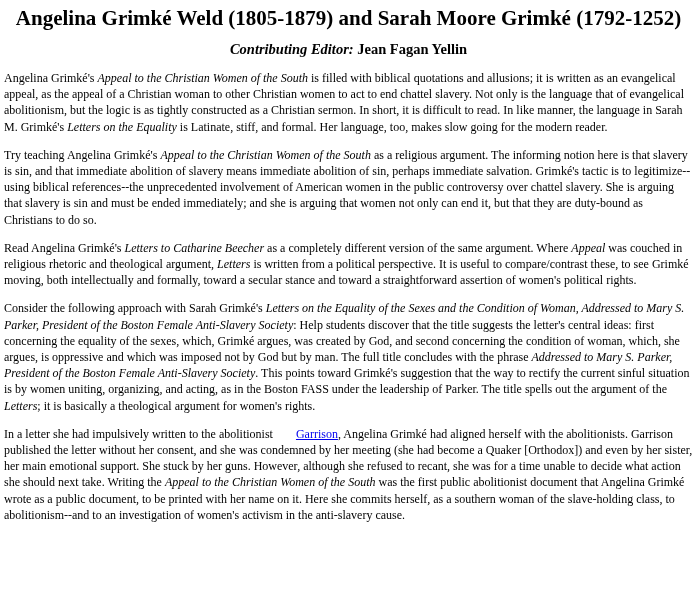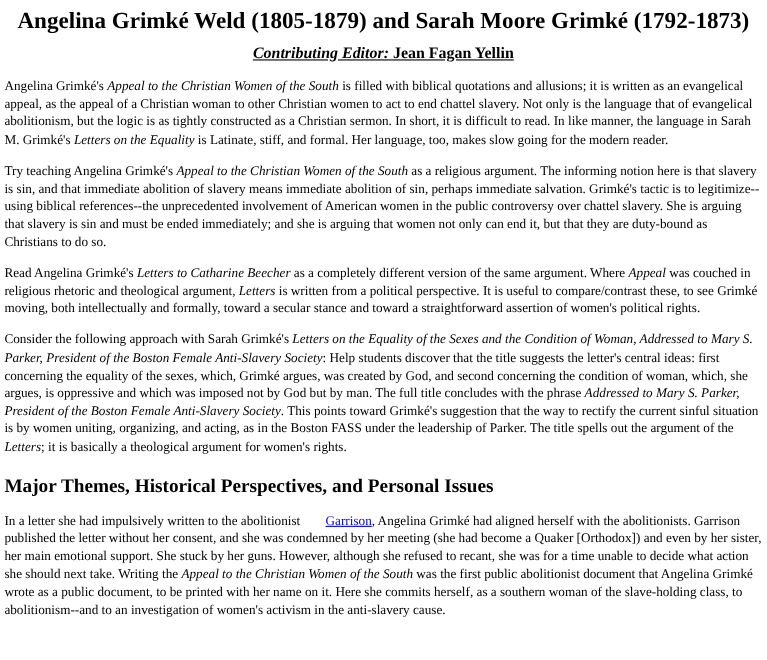--- a/index.html
+++ b/index.html
@@ -8,50 +8,49 @@
     font-family: "Liberation Serif", "DejaVu Serif", serif;
     color: #000000;
   }
   .page { padding: 6px 4px 0 4px; }
   h1.page-title {
     font-size: 21px; line-height: 25px; font-weight: bold;
     text-align: center; margin: 0;
   }
   p.subtitle {
     font-size: 14.5px; line-height: 18px; font-weight: bold;
-    text-align: center; margin: 9px 0 0 0; text-decoration: underline;
+    text-align: center; margin: 9px 0 0 0;
   }
   p.subtitle .ed-label { font-style: italic; }
   p.body-para {
     font-size: 12px; line-height: 16.2px;
     margin: 12px 0; text-align: left; font-family: Liberation Serif, serif;
   }
   h2.section-heading {
     font-size: 17.5px; line-height: 21px; font-weight: bold;
     margin: 17px 0 13px 0;
   }
   a.doc-link { color: #0000EE; text-decoration: underline; cursor: pointer; margin-left: 20px; }
   i { font-style: italic; }
 </style>
 </head>
 <body>
 
 <div class="page">
 
-  <h1 class="page-title">Angelina Grimké Weld (1805-1879) and Sarah Moore Grimké (1792-1873)</h1>
+  <h1 class="page-title">Angelina Grimké Weld (1805-1879) and Sarah Moore Grimké (1792-1252)</h1>
 
   <p class="subtitle">
     <span class="ed-label">Contributing Editor:</span><span> Jean Fagan Yellin</span>
   </p>
 
   <p class="body-para"><span>Angelina Grimké's </span><i>Appeal to the Christian Women of the South</i><span> is filled with biblical quotations and allusions; it is written as an evangelical appeal, as the appeal of a Christian woman to other Christian women to act to end chattel slavery. Not only is the language that of evangelical abolitionism, but the logic is as tightly constructed as a Christian sermon. In short, it is difficult to read. In like manner, the language in Sarah M. Grimké's </span><i>Letters on the Equality</i><span> is Latinate, stiff, and formal. Her language, too, makes slow going for the modern reader.</span></p>
 
   <p class="body-para"><span>Try teaching Angelina Grimké's </span><i>Appeal to the Christian Women of the South</i><span> as a religious argument. The informing notion here is that slavery is sin, and that immediate abolition of slavery means immediate abolition of sin, perhaps immediate salvation. Grimké's tactic is to legitimize--using biblical references--the unprecedented involvement of American women in the public controversy over chattel slavery. She is arguing that slavery is sin and must be ended immediately; and she is arguing that women not only can end it, but that they are duty-bound as Christians to do so.</span></p>
 
   <p class="body-para"><span>Read Angelina Grimké's </span><i>Letters to Catharine Beecher</i><span> as a completely different version of the same argument. Where </span><i>Appeal</i><span> was couched in religious rhetoric and theological argument, </span><i>Letters</i><span> is written from a political perspective. It is useful to compare/contrast these, to see Grimké moving, both intellectually and formally, toward a secular stance and toward a straightforward assertion of women's political rights.</span></p>
 
   <p class="body-para"><span>Consider the following approach with Sarah Grimké's </span><i>Letters on the Equality of the Sexes and the Condition of Woman, Addressed to Mary S. Parker, President of the Boston Female Anti-Slavery Society</i><span>: Help students discover that the title suggests the letter's central ideas: first concerning the equality of the sexes, which, Grimké argues, was created by God, and second concerning the condition of woman, which, she argues, is oppressive and which was imposed not by God but by man. The full title concludes with the phrase </span><i>Addressed to Mary S. Parker, President of the Boston Female Anti-Slavery Society</i><span>. This points toward Grimké's suggestion that the way to rectify the current sinful situation is by women uniting, organizing, and acting, as in the Boston FASS under the leadership of Parker. The title spells out the argument of the </span><i>Letters</i><span>; it is basically a theological argument for women's rights.</span></p>
 
-  <h2 class="section-heading">Major Themes, Historical Perspectives, and Personal Issues</h2>
 
   <p class="body-para"><span>In a letter she had impulsively written to the abolitionist </span><a class="doc-link" href="#">Garrison</a><span>, Angelina Grimké had aligned herself with the abolitionists. Garrison published the letter without her consent, and she was condemned by her meeting (she had become a Quaker [Orthodox]) and even by her sister, her main emotional support. She stuck by her guns. However, although she refused to recant, she was for a time unable to decide what action she should next take. Writing the </span><i>Appeal to the Christian Women of the South</i><span> was the first public abolitionist document that Angelina Grimké wrote as a public document, to be printed with her name on it. Here she commits herself, as a southern woman of the slave-holding class, to abolitionism--and to an investigation of women's activism in the anti-slavery cause.</span></p>
 
 </div>
 
 </body></html>

